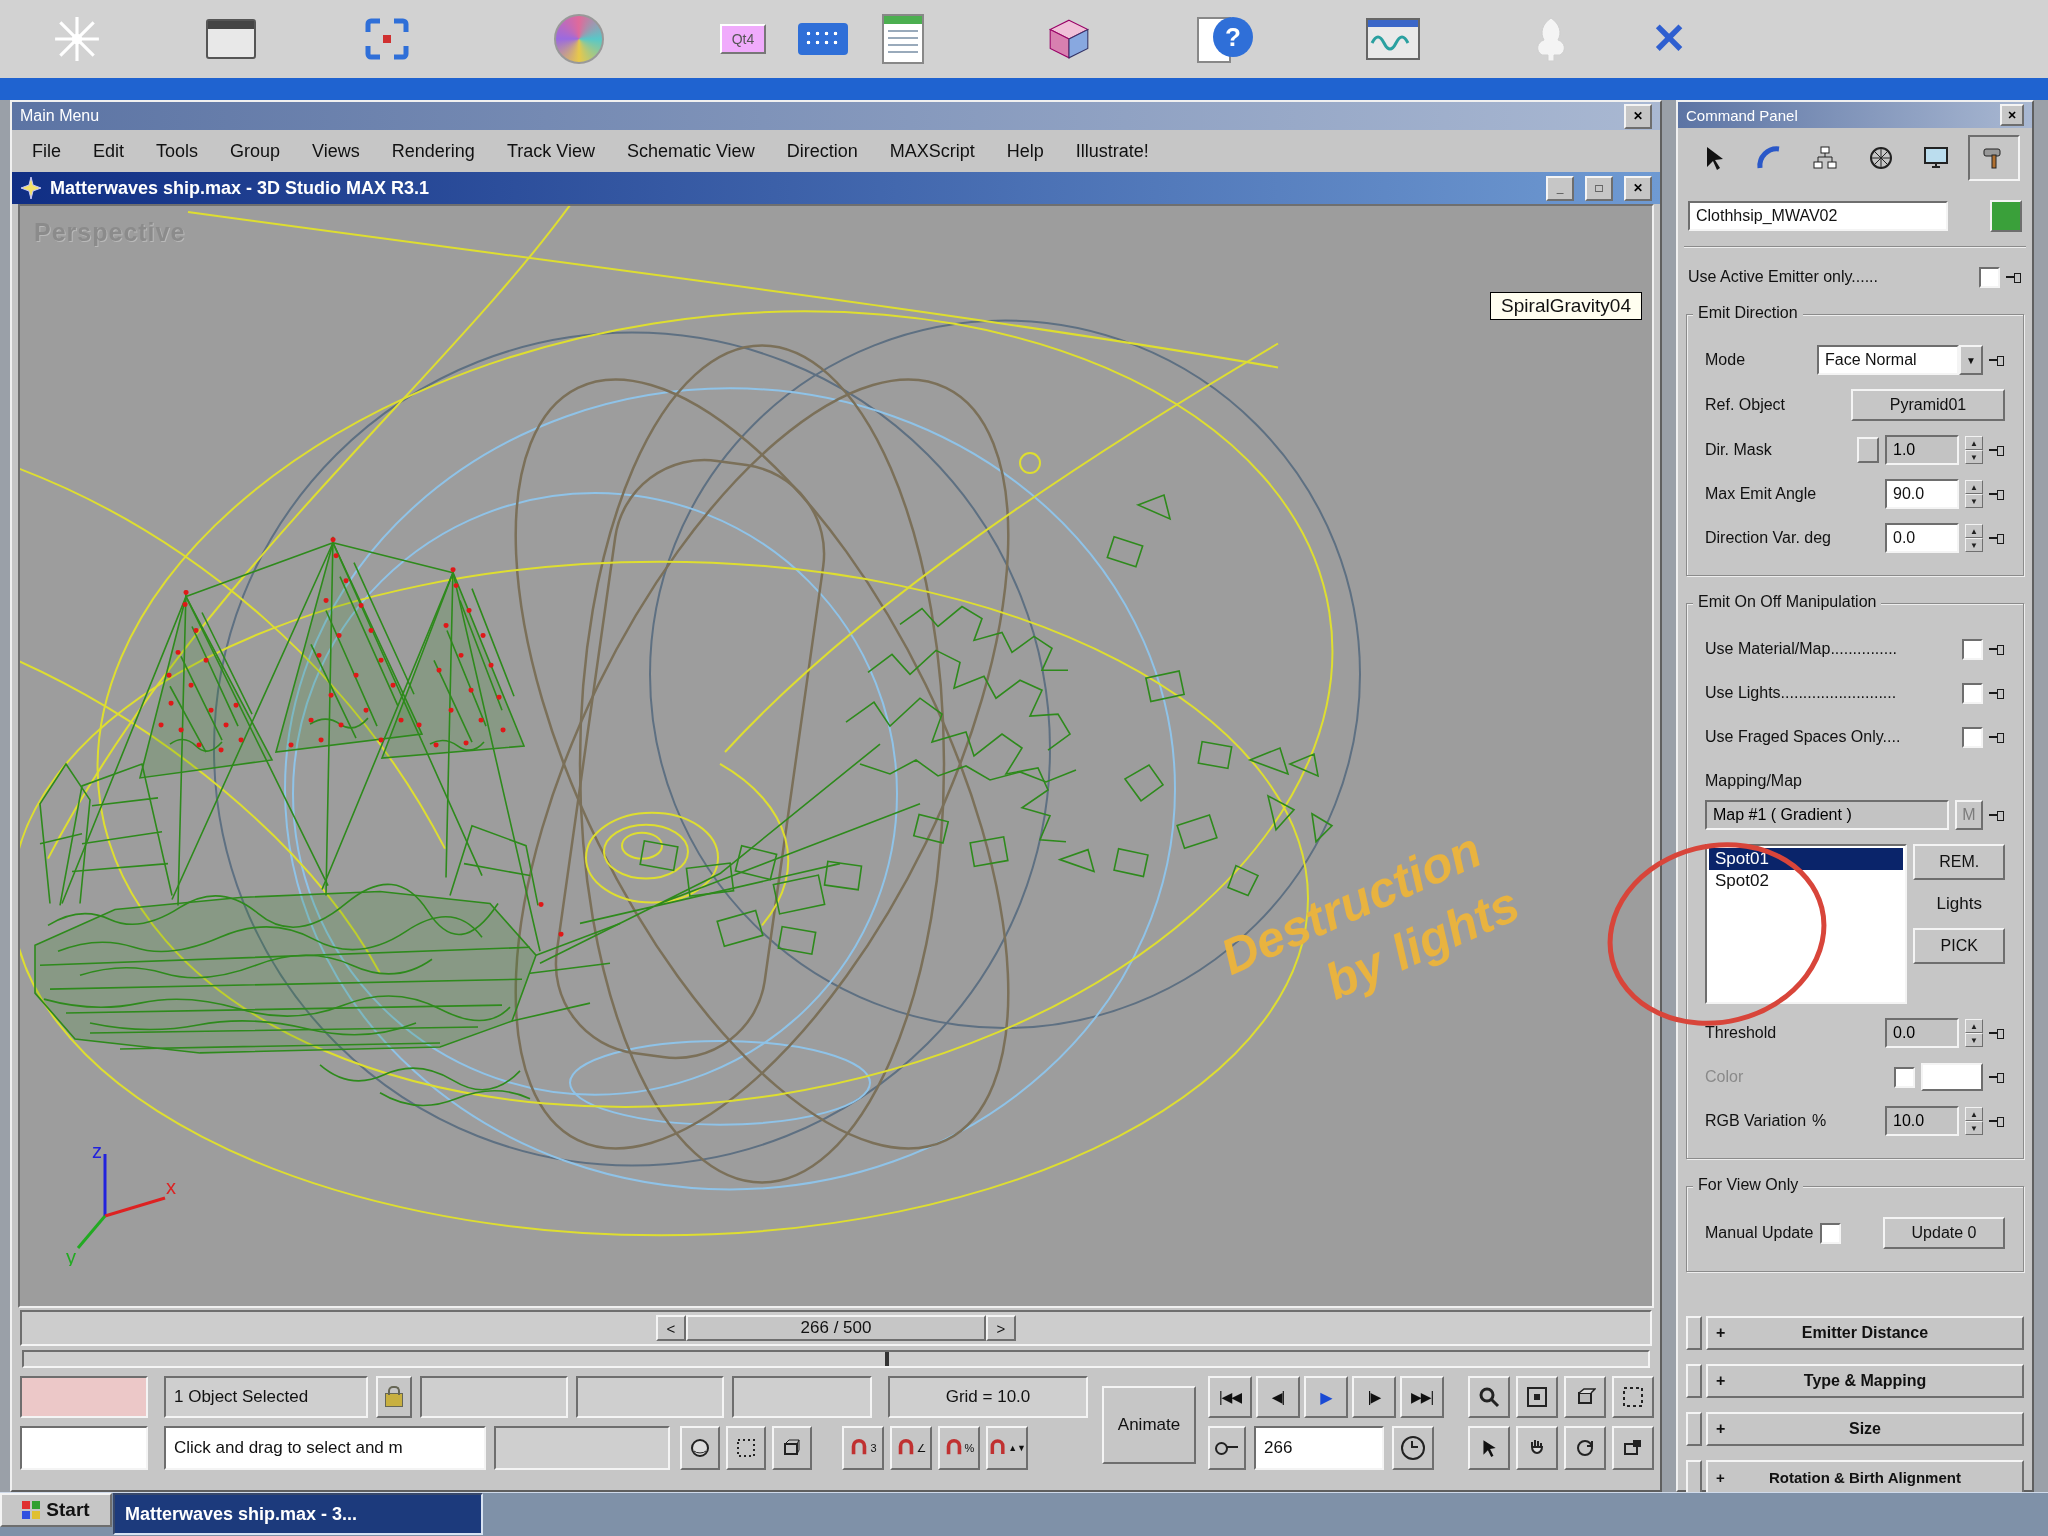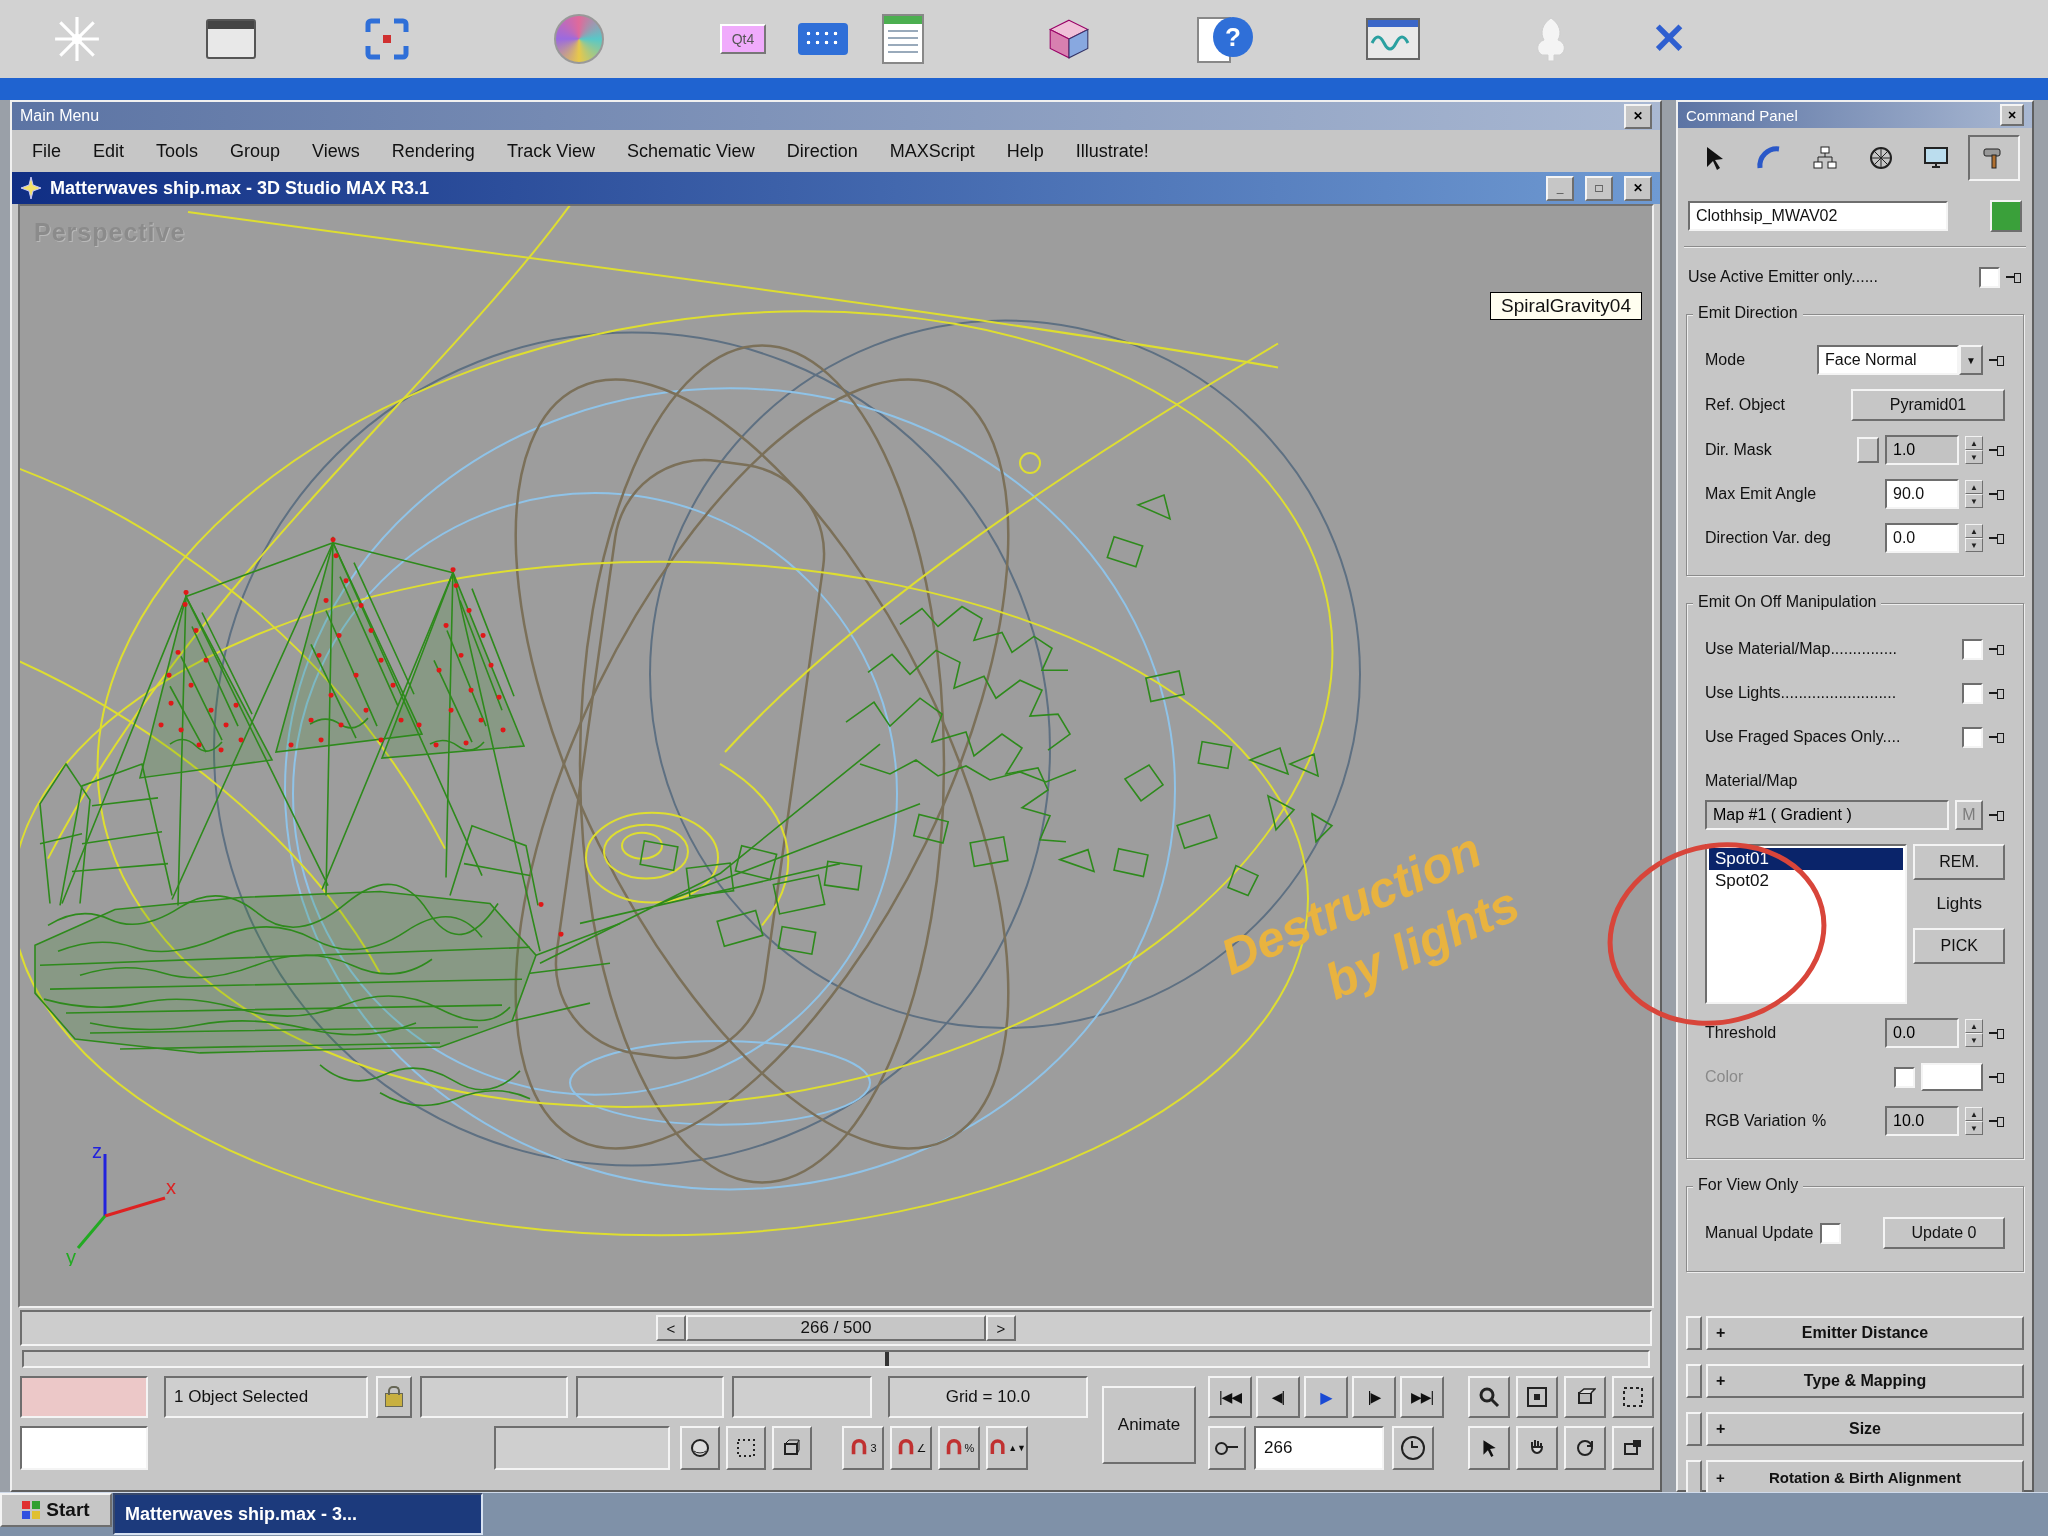--- a/index.html
+++ b/index.html
@@ -402,20 +402,21 @@
           <rect x="5" y="7" width="12" height="10" fill="#bbb" stroke="#222" stroke-width="2"></rect>
           <path d="M5 7 L10 3 L21 3 L17 7" fill="#ddd" stroke="#222" stroke-width="1.5"></path>
         </svg>
     </div>
     <div class="abs sbtn" style="left:1600px;top:6px;width:42px;height:42px">
       <svg class="isvg" width="22" height="22" viewBox="0 0 22 22">
           <rect x="2" y="2" width="18" height="18" stroke="#222" stroke-width="2" fill="none" stroke-dasharray="3 3"></rect>
         </svg>
     </div>
 
+    <div class="abs wfld" style="left:152px;top:56px;width:322px;height:44px">Click and drag to select and m</div>
     <div class="abs fld" style="left:482px;top:56px;width:176px;height:44px"></div>
 
     <div class="abs sbtn" style="left:668px;top:56px;width:40px;height:44px">
       <svg class="isvg" width="20" height="20" viewBox="0 0 20 20">
           <circle cx="10" cy="10" r="8" fill="#ddd" stroke="#222" stroke-width="2"></circle>
           <path d="M4 13 a7 4 0 0 0 12 0" stroke="#222" fill="none"></path>
         </svg>
     </div>
     <div class="abs sbtn" style="left:714px;top:56px;width:40px;height:44px">
       <svg class="isvg" width="20" height="20" viewBox="0 0 20 20">
@@ -608,21 +609,21 @@
       <span class="cb mla"></span>
       <span class="pin"></span>
     </div>
     <div class="cprow">
       <span class="cplabel">Use Fraged Spaces Only....</span>
       <span class="cb mla"></span>
       <span class="pin"></span>
     </div>
 
     <div class="cprow" style="margin-bottom:4px">
-      <span class="cplabel">Material/Map</span>
+      <span class="cplabel">Mapping/Map</span>
     </div>
 
     <div class="cprow" style="margin-top:4px">
       <span class="field dfield" style="flex:1">Map #1 ( Gradient )</span>
       <span class="sbtn" style="width:28px;height:30px;color:#7c7c7c">M</span>
       <span class="pin"></span>
     </div>
 
     <div class="cprow" style="align-items:flex-start">
       <div class="listbox">

